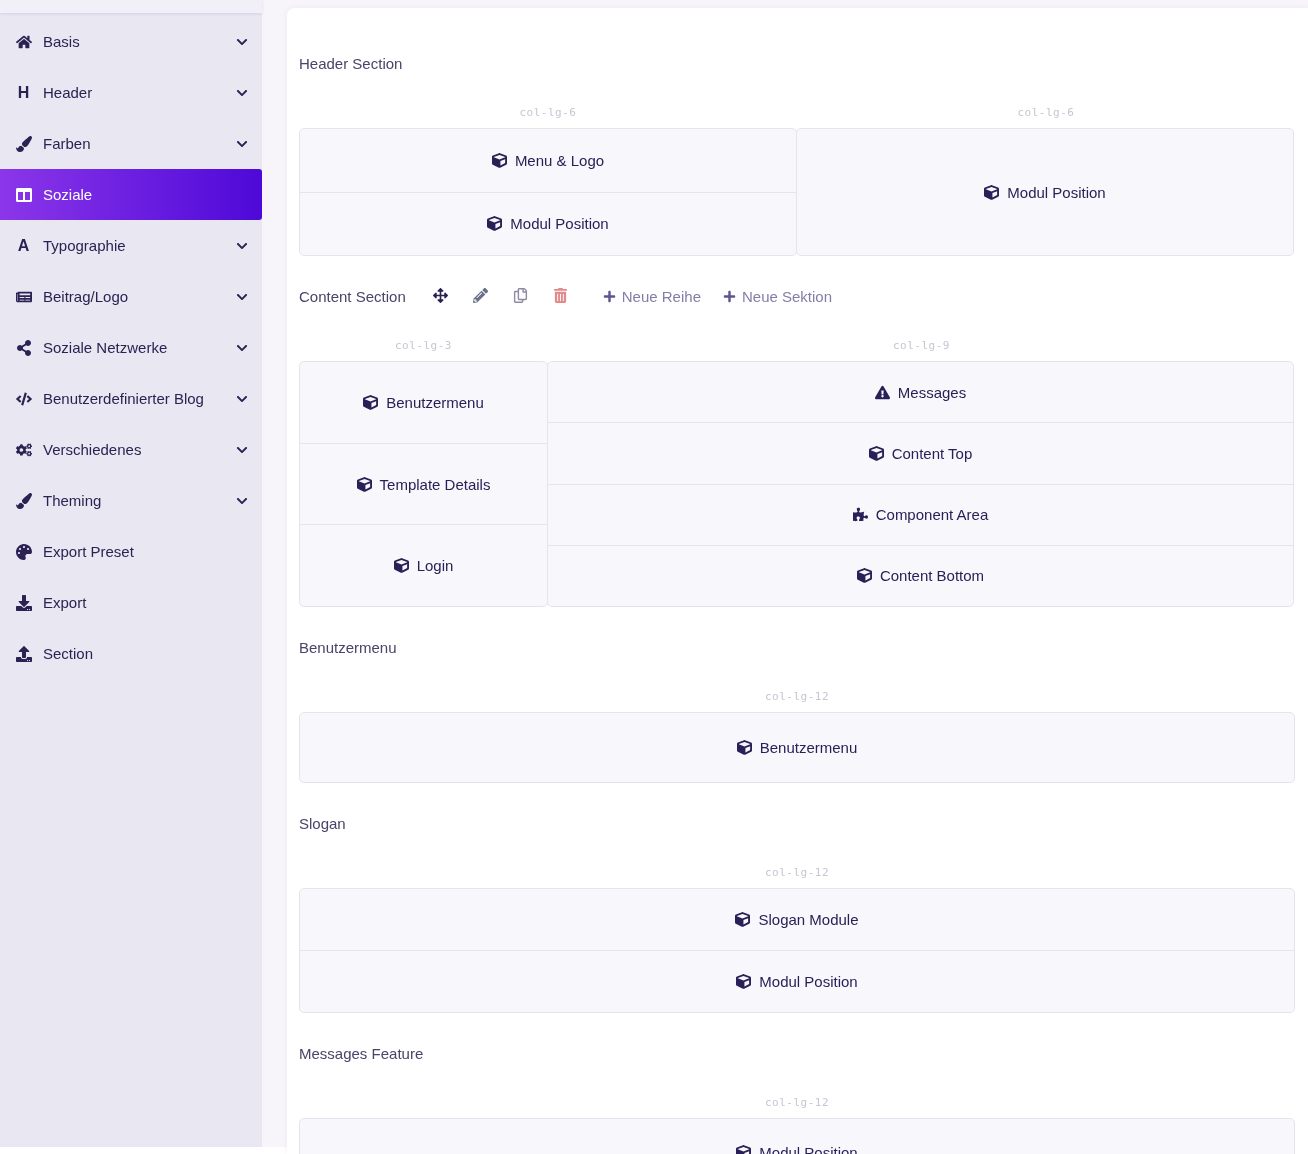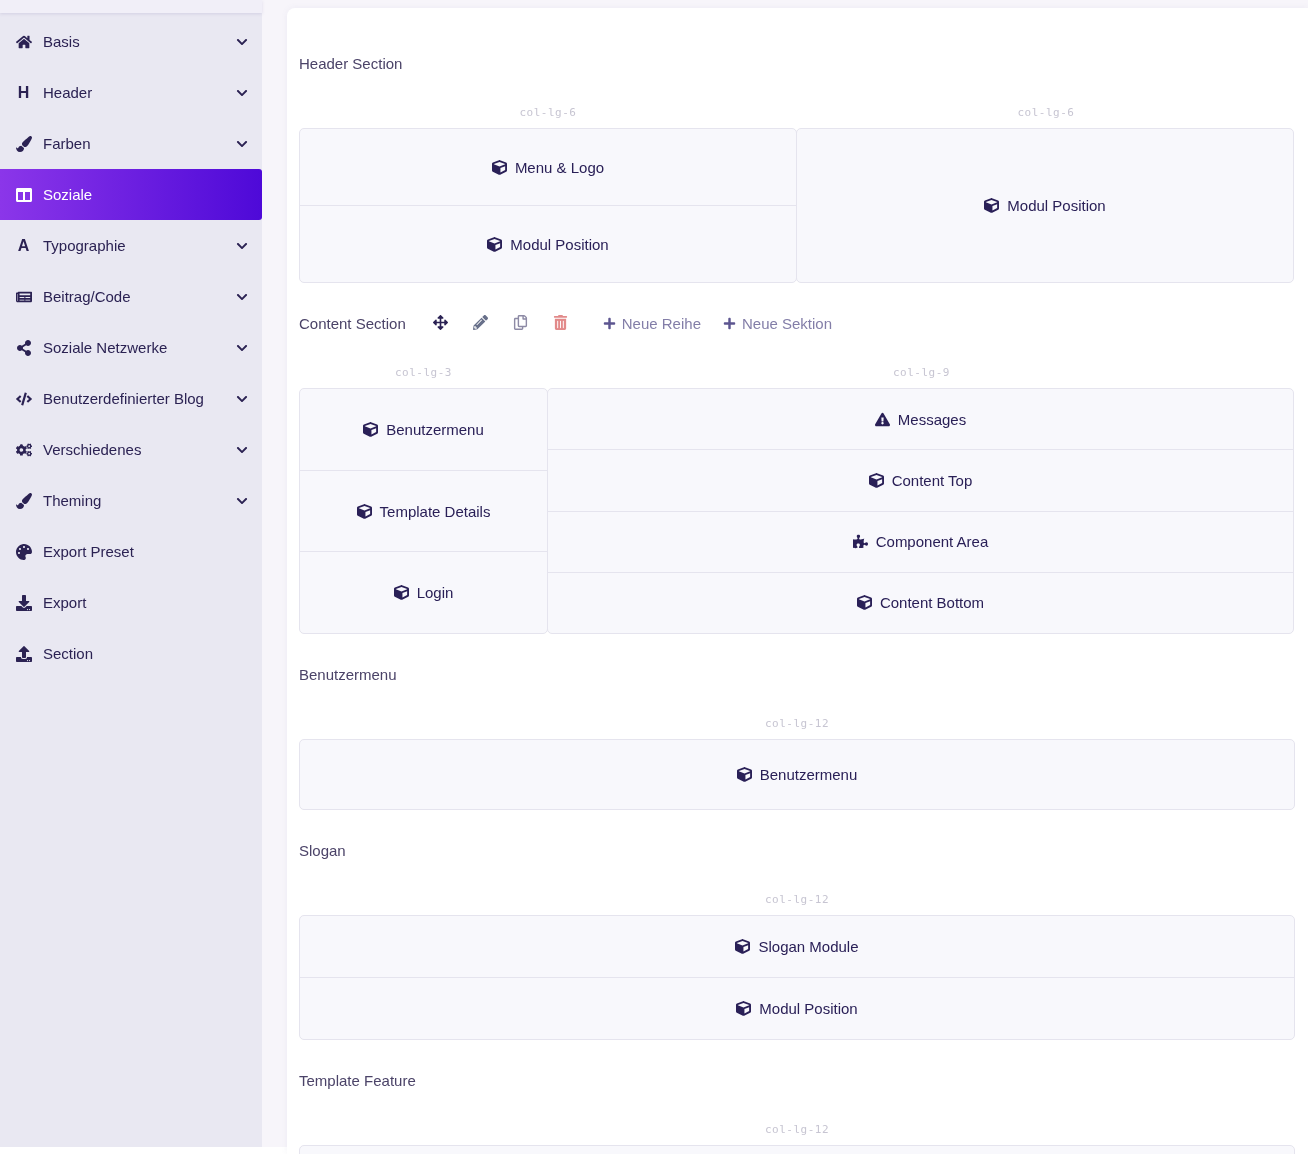--- a/index.html
+++ b/index.html
@@ -68,21 +68,21 @@
   .col + .col{margin-left:-1px;}
   .module{
     flex:1;display:flex;align-items:center;justify-content:center;gap:8px;
     color:#2a2057;font-size:15px;cursor:pointer;
   }
   .module + .module{border-top:1px solid #e5e4ee;}
   .module .m-icon{display:flex;align-items:center;}
   .module .m-icon svg{width:15px;height:15px;fill:currentColor;}
 
   
-  #sections .section:nth-child(1) .grid{height:155px;}
+  #sections .section:nth-child(1) .grid{height:128px;}
   #sections .section:nth-child(2) .grid{height:246px;}
   #sections .section:nth-child(3) .grid{height:71px;}
   #sections .section:nth-child(4) .grid{height:125px;}
   #sections .section:nth-child(5) .grid{height:69px;}
 </style>
 </head>
 <body>
 
 <div class="sidebar">
   <div class="sb-top"></div>
@@ -142,21 +142,21 @@
             <path d="M207.029 381.476L12.686 187.132c-9.373-9.373-9.373-24.569 0-33.941l22.667-22.667c9.357-9.357 24.522-9.375 33.901-.04L224 284.505l154.745-154.021c9.379-9.335 24.544-9.317 33.901.04l22.667 22.667c9.373 9.373 9.373 24.569 0 33.941L240.971 381.476c-9.373 9.372-24.569 9.372-33.942 0z"></path>
           </svg>
         </span>
       </div>
       <div class="sb-item">
         <span class="sb-icon">
           <svg viewBox="0 0 576 512">
             <path d="M552 64H88c-13.255 0-24 10.745-24 24v8H24c-13.255 0-24 10.745-24 24v272c0 30.928 25.072 56 56 56h472c26.51 0 48-21.49 48-48V88c0-13.255-10.745-24-24-24zM56 400a8 8 0 0 1-8-8V144h16v248a8 8 0 0 1-8 8zm236-16H140c-6.627 0-12-5.373-12-12v-8c0-6.627 5.373-12 12-12h152c6.627 0 12 5.373 12 12v8c0 6.627-5.373 12-12 12zm208 0H348c-6.627 0-12-5.373-12-12v-8c0-6.627 5.373-12 12-12h152c6.627 0 12 5.373 12 12v8c0 6.627-5.373 12-12 12zm-208-96H140c-6.627 0-12-5.373-12-12v-8c0-6.627 5.373-12 12-12h152c6.627 0 12 5.373 12 12v8c0 6.627-5.373 12-12 12zm208 0H348c-6.627 0-12-5.373-12-12v-8c0-6.627 5.373-12 12-12h152c6.627 0 12 5.373 12 12v8c0 6.627-5.373 12-12 12zm0-96H140c-6.627 0-12-5.373-12-12v-40c0-6.627 5.373-12 12-12h360c6.627 0 12 5.373 12 12v40c0 6.627-5.373 12-12 12z"></path>
           </svg>
         </span>
-        <span>Beitrag/Code</span>
+        <span>Beitrag/Logo</span>
         <span class="sb-chevron">
           <svg viewBox="0 0 448 512">
             <path d="M207.029 381.476L12.686 187.132c-9.373-9.373-9.373-24.569 0-33.941l22.667-22.667c9.357-9.357 24.522-9.375 33.901-.04L224 284.505l154.745-154.021c9.379-9.335 24.544-9.317 33.901.04l22.667 22.667c9.373 9.373 9.373 24.569 0 33.941L240.971 381.476c-9.373 9.372-24.569 9.372-33.942 0z"></path>
           </svg>
         </span>
       </div>
       <div class="sb-item">
         <span class="sb-icon">
           <svg viewBox="0 0 448 512">
             <path d="M352 320c-22.608 0-43.387 7.819-59.79 20.895l-102.486-64.054a96.551 96.551 0 0 0 0-41.683l102.486-64.054C308.613 184.181 329.392 192 352 192c53.019 0 96-42.981 96-96S405.019 0 352 0s-96 42.981-96 96c0 7.158.79 14.13 2.276 20.841L155.79 180.895C139.387 167.819 118.608 160 96 160c-53.019 0-96 42.981-96 96s42.981 96 96 96c22.608 0 43.387-7.819 59.79-20.895l102.486 64.054A96.301 96.301 0 0 0 256 416c0 53.019 42.981 96 96 96s96-42.981 96-96-42.981-96-96-96z"></path>
@@ -429,21 +429,21 @@
                   <path d="M239.1 6.3l-208 78c-18.7 7-31.1 25-31.1 45v225.1c0 18.2 10.3 34.8 26.5 42.9l208 104c13.5 6.8 29.4 6.8 42.9 0l208-104c16.3-8.1 26.5-24.8 26.5-42.9V129.3c0-20-12.4-37.9-31.1-44.9l-208-78C262 2.2 250 2.2 239.1 6.3zM256 68.4l192 72v1.1l-192 78-192-78v-1.1l192-72zm32 356V275.5l160-65v133.9l-160 80z"></path>
                 </svg>
               </span>
               <span>Modul Position</span>
             </div>
           </div>
         </div>
       </div>
       <div class="section">
         <div class="sec-head">
-          <span class="sec-title">Template Feature</span>
+          <span class="sec-title">Messages Feature</span>
         </div>
         <div class="labels-row">
           <div class="col-label" style="width: 100%;">col-lg-12</div>
         </div>
         <div class="grid">
           <div class="col" style="width: 100%;">
             <div class="module">
               <span class="m-icon">
                 <svg viewBox="0 0 512 512">
                   <path d="M239.1 6.3l-208 78c-18.7 7-31.1 25-31.1 45v225.1c0 18.2 10.3 34.8 26.5 42.9l208 104c13.5 6.8 29.4 6.8 42.9 0l208-104c16.3-8.1 26.5-24.8 26.5-42.9V129.3c0-20-12.4-37.9-31.1-44.9l-208-78C262 2.2 250 2.2 239.1 6.3zM256 68.4l192 72v1.1l-192 78-192-78v-1.1l192-72zm32 356V275.5l160-65v133.9l-160 80z"></path>

